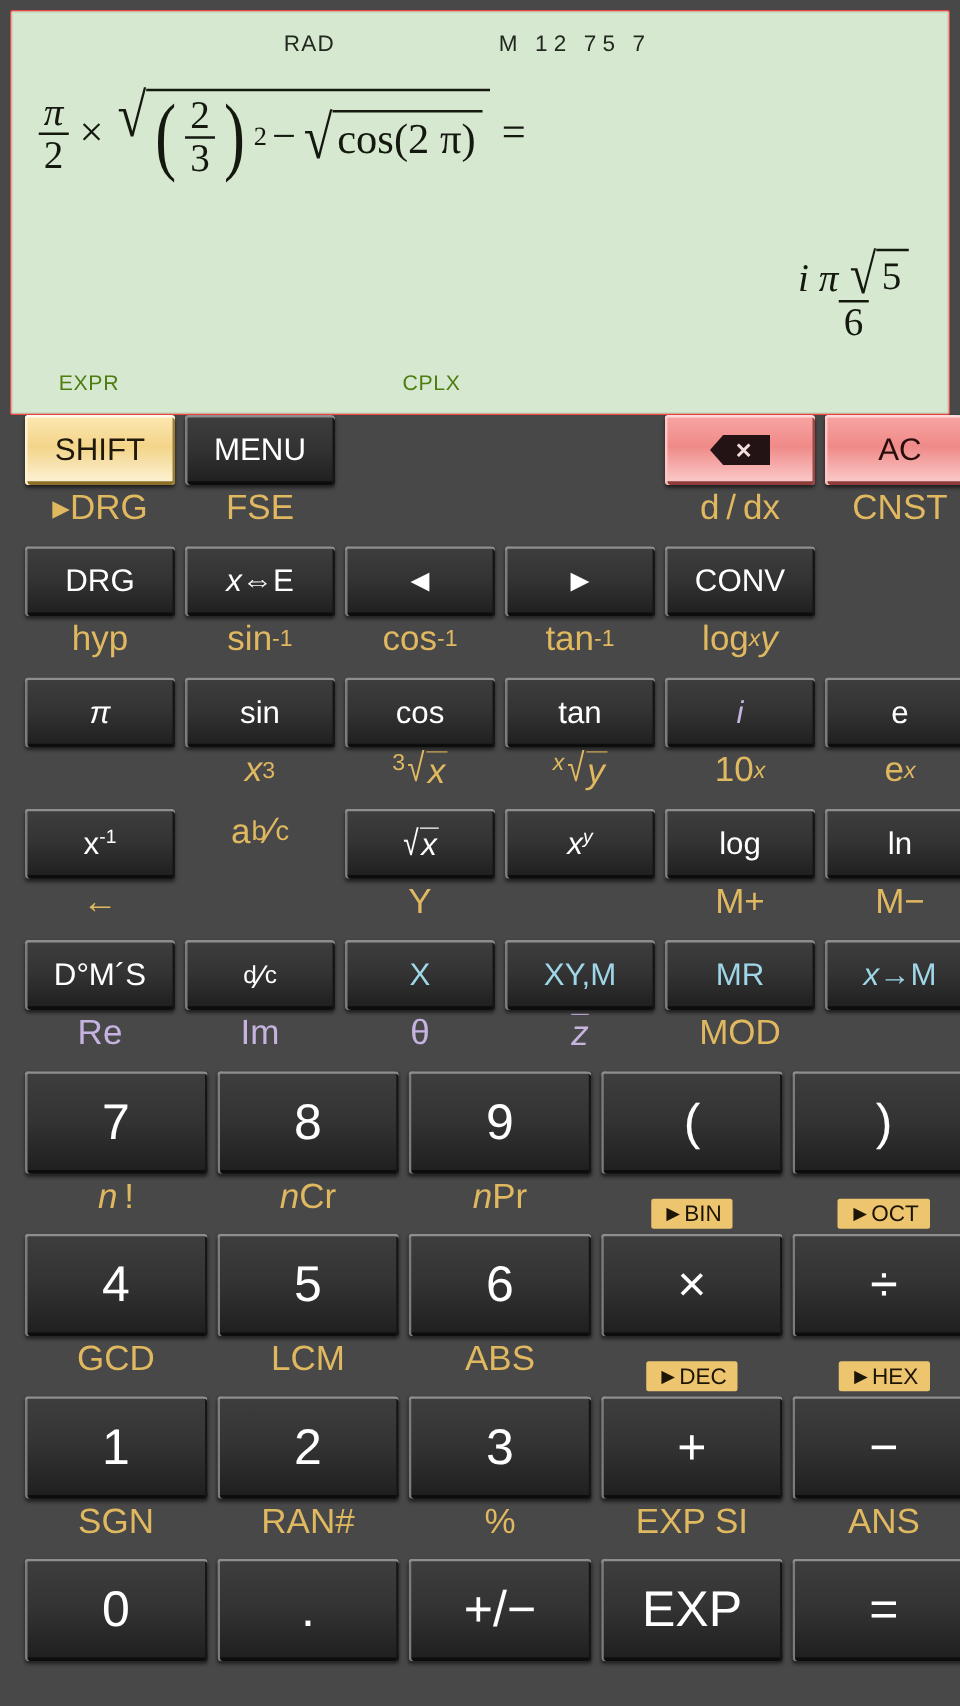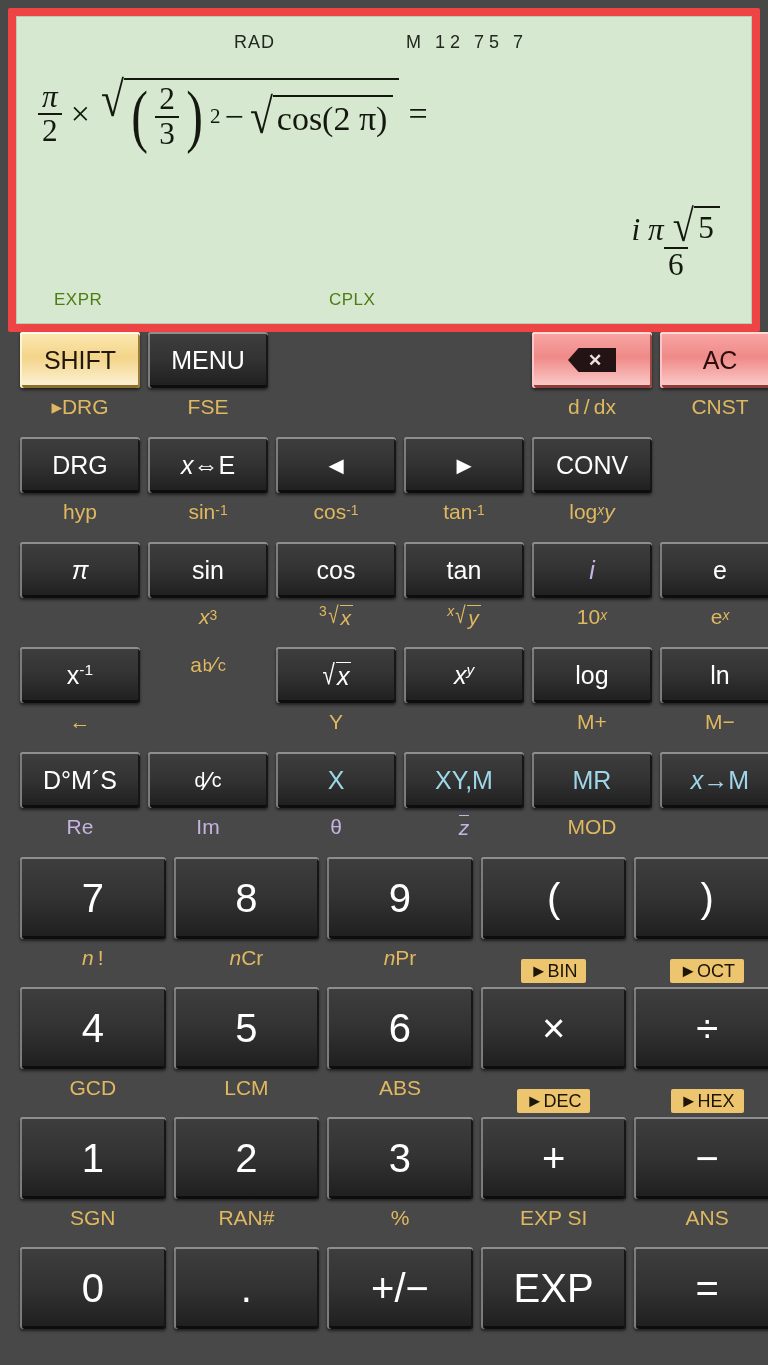--- a/index.html
+++ b/index.html
@@ -19,21 +19,21 @@
     background: #484848;
     display: flex;
     flex-direction: column;
   }
 
   
   .display-frame {
     margin: 8px 8px 0 8px;
     height: 324px;
     background: #d6e8d0;
-    border: 8px solid #ef4444;
+    border: 1px solid #ef4444;
     border-radius: 2px;
     position: relative;
     overflow: hidden;
     box-shadow: inset 0 0 0 1px #b9cdb3;
   }
 
   .status-bar {
     position: absolute;
     top: 16px;
     left: 0;
@@ -227,21 +227,21 @@
     color: #f3dede;
     font-size: 17px;
     line-height: 1;
     margin-left: 6px;
     font-weight: bold;
   }
 
   
   .sublbl {
     margin-top: 6px;
-    font-size: 21px;
+    font-size: 28px;
     color: #e0b860;
     line-height: 1;
     white-space: nowrap;
     text-align: center;
     height: 24px;
     display: flex;
     align-items: center;
     justify-content: center;
   }
   .sublbl.purple { color: #c6b3e0; }

